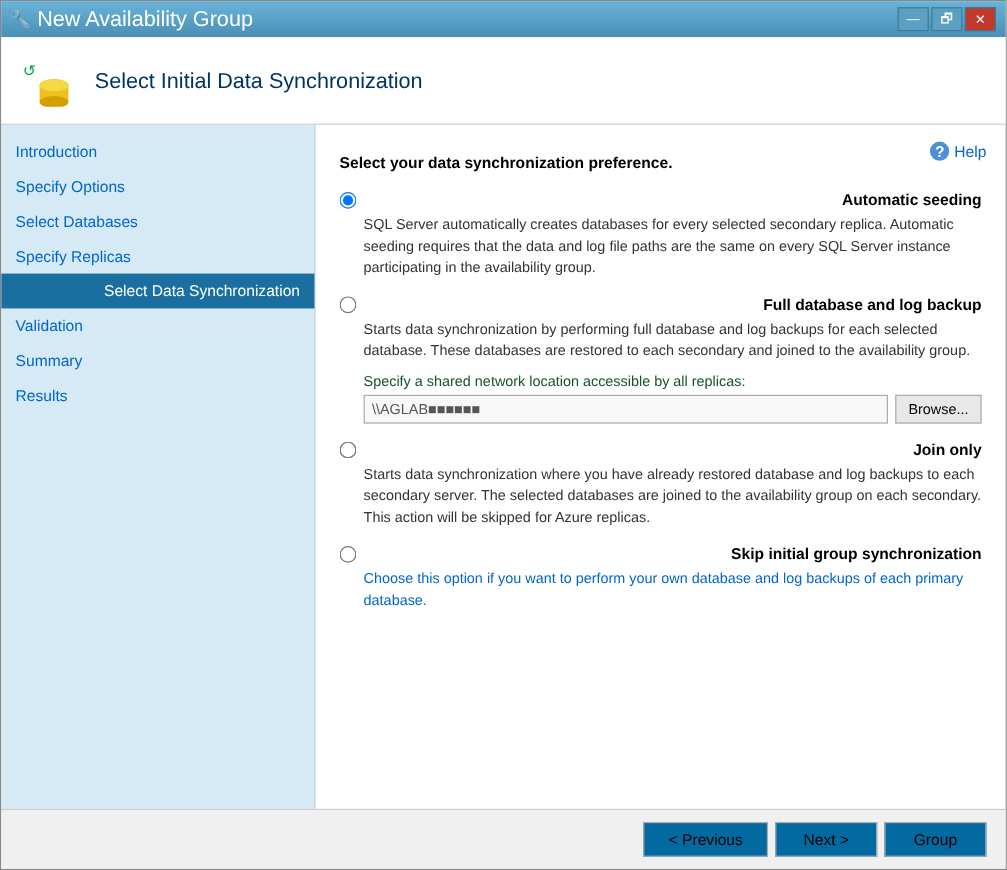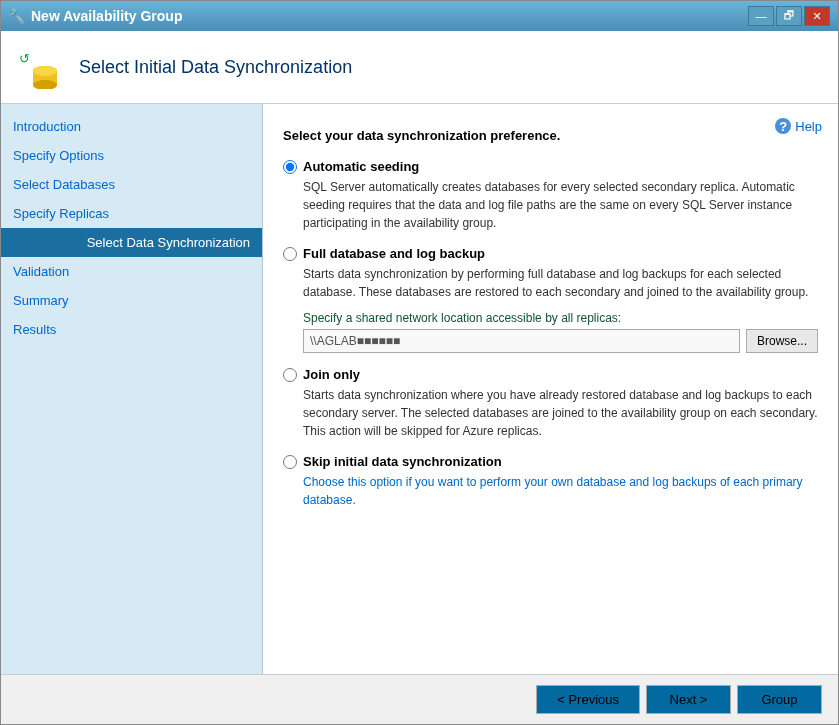--- a/index.html
+++ b/index.html
@@ -43,22 +43,22 @@
       width: 16px;
       height: 16px;
       display: flex;
       align-items: center;
       justify-content: center;
       font-size: 14px;
     }
 
     .title-bar-text {
       color: white;
-      font-size: 14px;
-      font-weight: bold;
+      font-size: 18px;
+      font-weight: normal;
     }
 
     .title-bar-buttons {
       display: flex;
       gap: 2px;
     }
 
     .title-btn {
       width: 26px;
       height: 20px;
@@ -167,20 +167,21 @@
 
     .option-item {
       margin-bottom: 14px;
     }
 
     .option-label {
       display: flex;
       align-items: center;
       gap: 6px;
       margin-bottom: 4px;
+      justify-content: space-between;
     }
 
     .option-label input[type="radio"] {
       margin: 0;
       width: 14px;
       height: 14px;
     }
 
     .option-title {
       font-weight: bold;
@@ -356,21 +357,21 @@
         <div class="option-label">
           <input type="radio" name="sync-option" id="opt-join" style="">
           <label for="opt-join" class="option-title">Join only</label>
         </div>
         <div class="option-desc">Starts data synchronization where you have already restored database and log backups to each secondary server. The selected databases are joined to the availability group on each secondary. This action will be skipped for Azure replicas.</div>
       </div>
 
       <div class="option-item">
         <div class="option-label">
           <input type="radio" name="sync-option" id="opt-skip" style="">
-          <label for="opt-skip" class="option-title">Skip initial data synchronization</label>
+          <label for="opt-skip" class="option-title">Skip initial group synchronization</label>
         </div>
         <div class="skip-desc">Choose this option if you want to perform your own database and log backups of each primary database.</div>
       </div>
 
     </div>
   </div>
 
   <div class="footer">
     <button class="footer-btn">&lt; Previous</button>
     <button class="footer-btn">Next &gt;</button>

